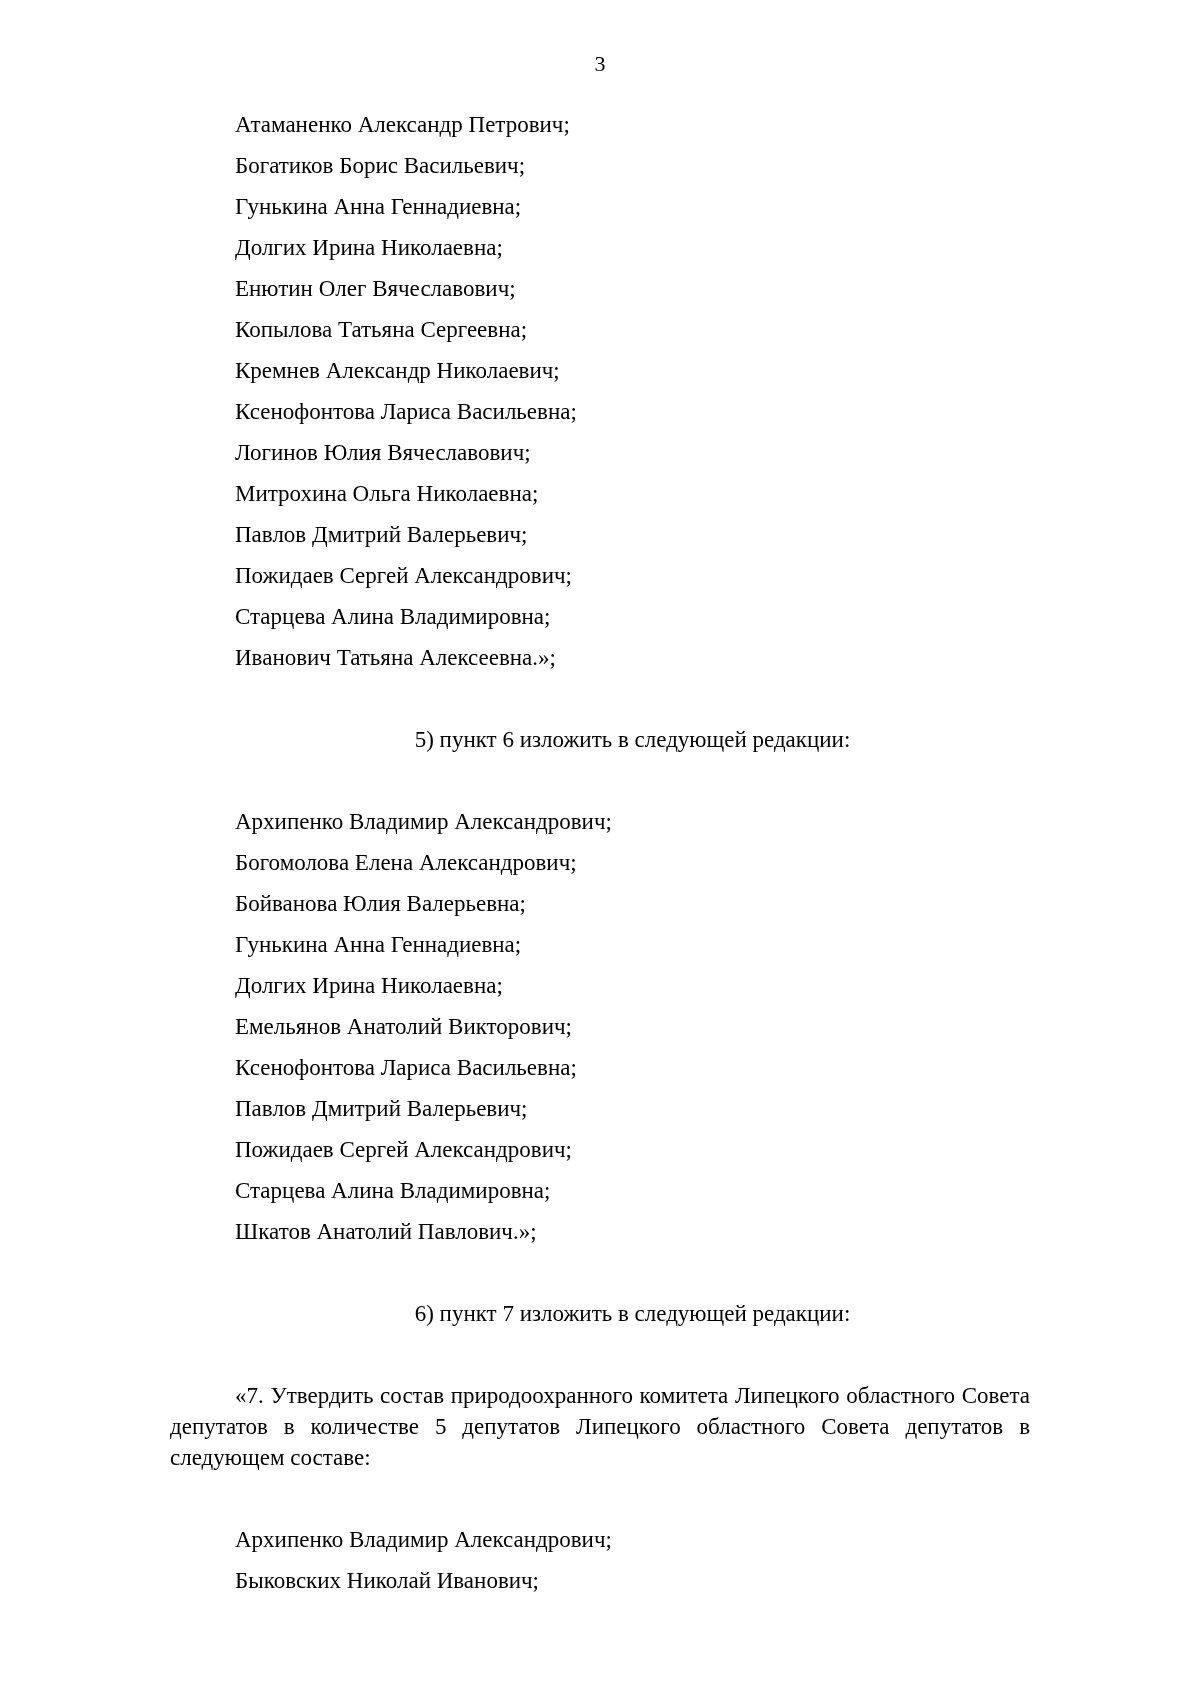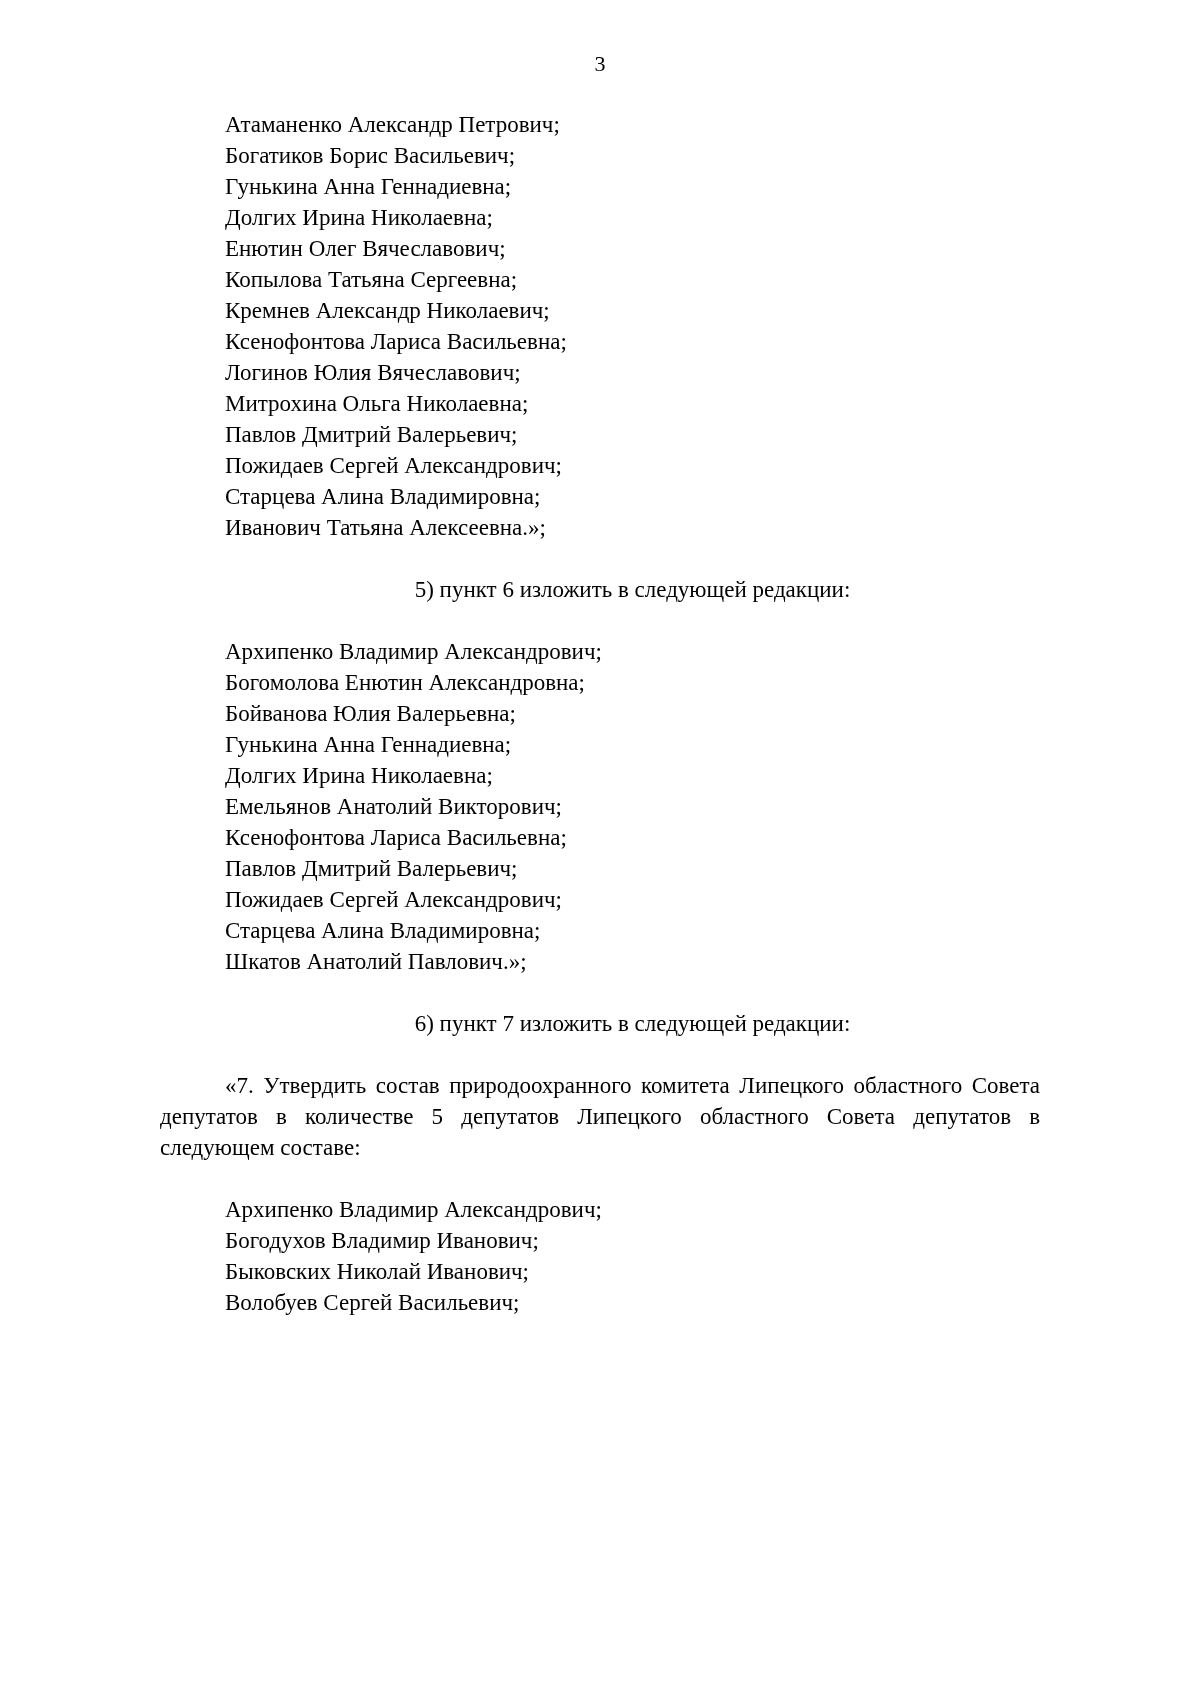--- a/index.html
+++ b/index.html
@@ -23,21 +23,21 @@
     padding: 48px 160px 60px 160px;
     background: #ffffff;
     overflow: hidden;
   }
   .page-number {
     text-align: center;
     margin: 0 0 30px 0;
     font-size: 22px;
   }
   .doc-body p {
-    margin: 0;
+    margin: 10px;
   }
   .name-line {
     padding-left: 65px;
   }
   .body-paragraph {
     text-indent: 65px;
     text-align: center;
   }
   .justify {
     text-align: justify;
@@ -64,33 +64,31 @@
       <p class="name-line">Логинов Юлия Вячеславович;</p>
       <p class="name-line">Митрохина Ольга Николаевна;</p>
       <p class="name-line">Павлов Дмитрий Валерьевич;</p>
       <p class="name-line">Пожидаев Сергей Александрович;</p>
       <p class="name-line">Старцева Алина Владимировна;</p>
       <p class="name-line">Иванович Татьяна Алексеевна.»;</p>
       <div class="spacer"></div>
       <p class="body-paragraph">5) пункт 6 изложить в следующей редакции:</p>
       <div class="spacer"></div>
       <p class="name-line">Архипенко Владимир Александрович;</p>
-      <p class="name-line">Богомолова Енютин Александровна;</p>
+      <p class="name-line">Богомолова Елена Александрович;</p>
       <p class="name-line">Бойванова Юлия Валерьевна;</p>
       <p class="name-line">Гунькина Анна Геннадиевна;</p>
       <p class="name-line">Долгих Ирина Николаевна;</p>
       <p class="name-line">Емельянов Анатолий Викторович;</p>
       <p class="name-line">Ксенофонтова Лариса Васильевна;</p>
       <p class="name-line">Павлов Дмитрий Валерьевич;</p>
       <p class="name-line">Пожидаев Сергей Александрович;</p>
       <p class="name-line">Старцева Алина Владимировна;</p>
       <p class="name-line">Шкатов Анатолий Павлович.»;</p>
       <div class="spacer"></div>
       <p class="body-paragraph">6) пункт 7 изложить в следующей редакции:</p>
       <div class="spacer"></div>
       <p class="body-paragraph justify">«7. Утвердить состав природоохранного комитета Липецкого областного Совета депутатов в количестве 5 депутатов Липецкого областного Совета депутатов в следующем составе:</p>
       <div class="spacer"></div>
       <p class="name-line">Архипенко Владимир Александрович;</p>
-      <p class="name-line">Богодухов Владимир Иванович;</p>
       <p class="name-line">Быковских Николай Иванович;</p>
-      <p class="name-line">Волобуев Сергей Васильевич;</p>
     </div>
 </div>
 
 </body></html>

